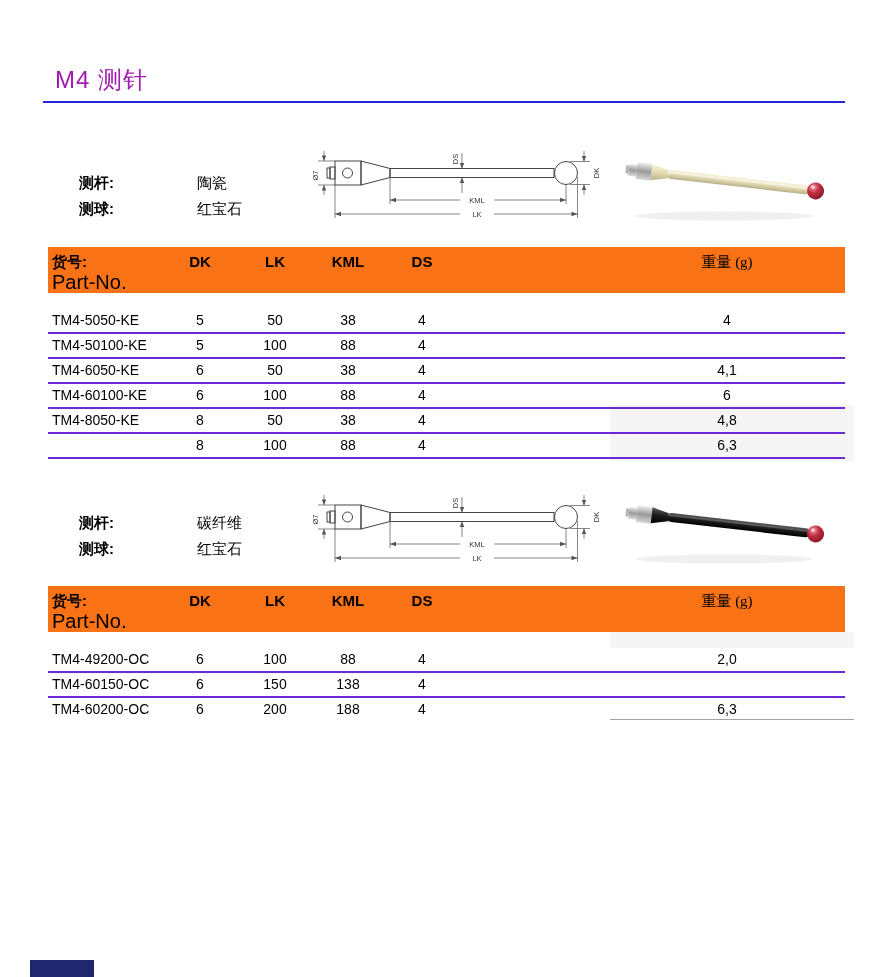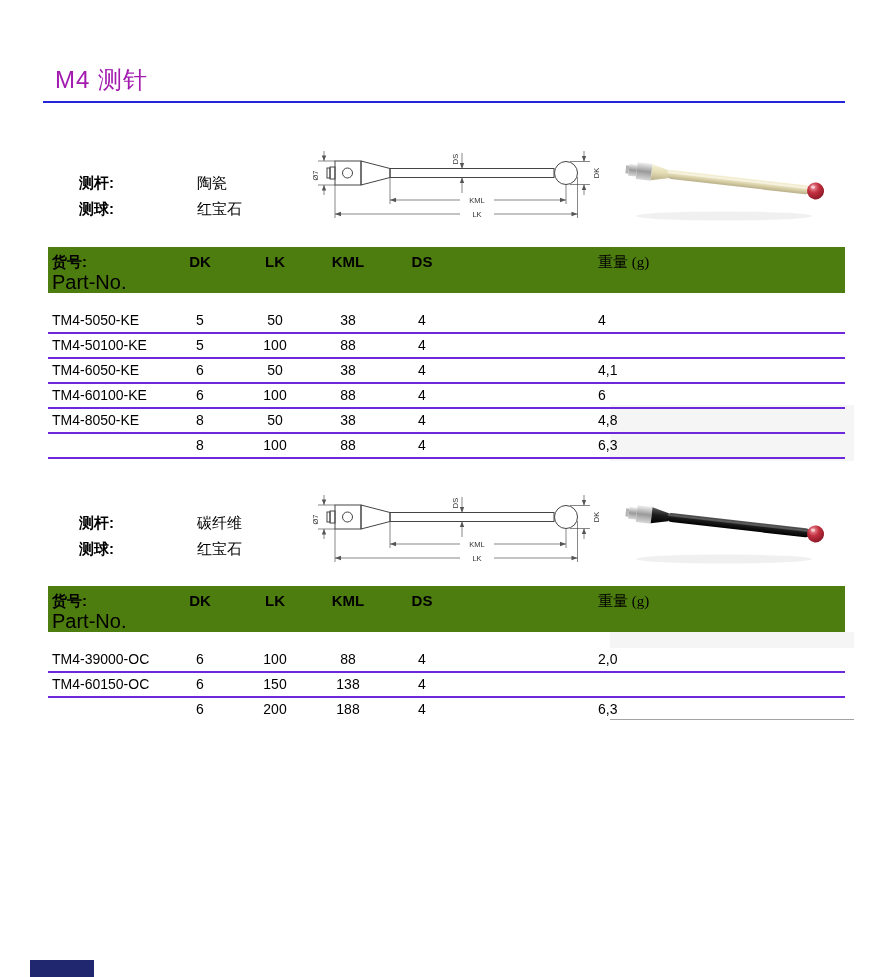--- a/index.html
+++ b/index.html
@@ -14,36 +14,36 @@
   .title-rule{left:43px;top:101px;width:802px;height:0;border-top:2px solid #2424da;}
 
   
   .specs{left:55px;width:320px;}
   .spec-row{height:26px;font-size:15px;line-height:26px;margin-left:24px;}
   .spec-label{display:inline-block;width:118px;font-weight:bold;}
   .spec-value{font-family:"Liberation Serif","DejaVu Serif",serif;}
 
   
   .tbl{left:48px;width:797px;}
-  .tbl-head{position:absolute;top:0;left:0;width:797px;height:46px;background:#4d7c0f;}
+  .tbl-head{position:absolute;top:0;left:0;width:797px;height:46px;background:#f97316;}
   .tbl-head .h1{position:absolute;top:5px;height:20px;line-height:20px;font-size:15px;font-weight:bold;}
   .tbl-head .h2{position:absolute;top:26px;height:18px;line-height:18px;font-size:20px;font-weight:normal;}
   .tbl-head .serif{font-family:"Liberation Serif","DejaVu Serif",serif;font-weight:normal;}
   .band{position:absolute;background:#f5f5f5;z-index:0;}
   .tbl-rows{position:absolute;top:62px;left:0;width:797px;z-index:1;}
   .row{position:relative;height:23px;line-height:23px;border-bottom:2px solid #6d28d9;font-size:14px;}
   .tbl-rows.partial-last .row:last-child{border-bottom-color:transparent;}
   .wt-underline{position:absolute;left:562px;width:244px;height:1px;background:#a3a3a3;z-index:2;}
   .cell{position:absolute;top:0;}
   .c-part{left:4px;width:155px;text-align:left;}
   .c-dk{left:122px;width:60px;text-align:center;}
   .c-lk{left:197px;width:60px;text-align:center;}
   .c-kml{left:267px;width:66px;text-align:center;}
   .c-ds{left:344px;width:60px;text-align:center;}
-  .c-wt{left:550px;width:200px;text-align:left;}
+  .c-wt{left:579px;width:200px;text-align:center;}
 
   
   .diagram{left:312px;width:295px;height:88px;}
   .photo{left:624px;width:208px;height:74px;}
   svg text{font-family:"Liberation Sans",sans-serif;fill:#333;}
 
   .footer-marker{left:30px;top:960px;width:64px;height:17px;background:#20276e;}
 </style>
 </head>
 <body>
@@ -312,37 +312,38 @@
     <span class="h1 c-dk cell">DK</span>
     <span class="h1 c-lk cell">LK</span>
     <span class="h1 c-kml cell">KML</span>
     <span class="h1 c-ds cell">DS</span>
     <span class="h1 c-wt cell serif">重量 (g)</span>
   </div>
   <div class="band" style="top:46px;left:562px;width:244px;height:16px;"></div>
   <div class="tbl-rows partial-last">
 
       <div class="row">
-        <span class="cell c-part">TM4-39000-OC</span>
+        <span class="cell c-part">TM4-49200-OC</span>
         <span class="cell c-dk">6</span>
         <span class="cell c-lk">100</span>
         <span class="cell c-kml">88</span>
         <span class="cell c-ds">4</span>
         <span class="cell c-wt">2,0</span>
       </div>
 
       <div class="row">
         <span class="cell c-part">TM4-60150-OC</span>
         <span class="cell c-dk">6</span>
         <span class="cell c-lk">150</span>
         <span class="cell c-kml">138</span>
         <span class="cell c-ds">4</span>
       </div>
 
       <div class="row">
+        <span class="cell c-part">TM4-60200-OC</span>
         <span class="cell c-dk">6</span>
         <span class="cell c-lk">200</span>
         <span class="cell c-kml">188</span>
         <span class="cell c-ds">4</span>
         <span class="cell c-wt">6,3</span>
       </div>
     </div>
   <div class="wt-underline" style="top:133px;"></div>
 </div>
 

